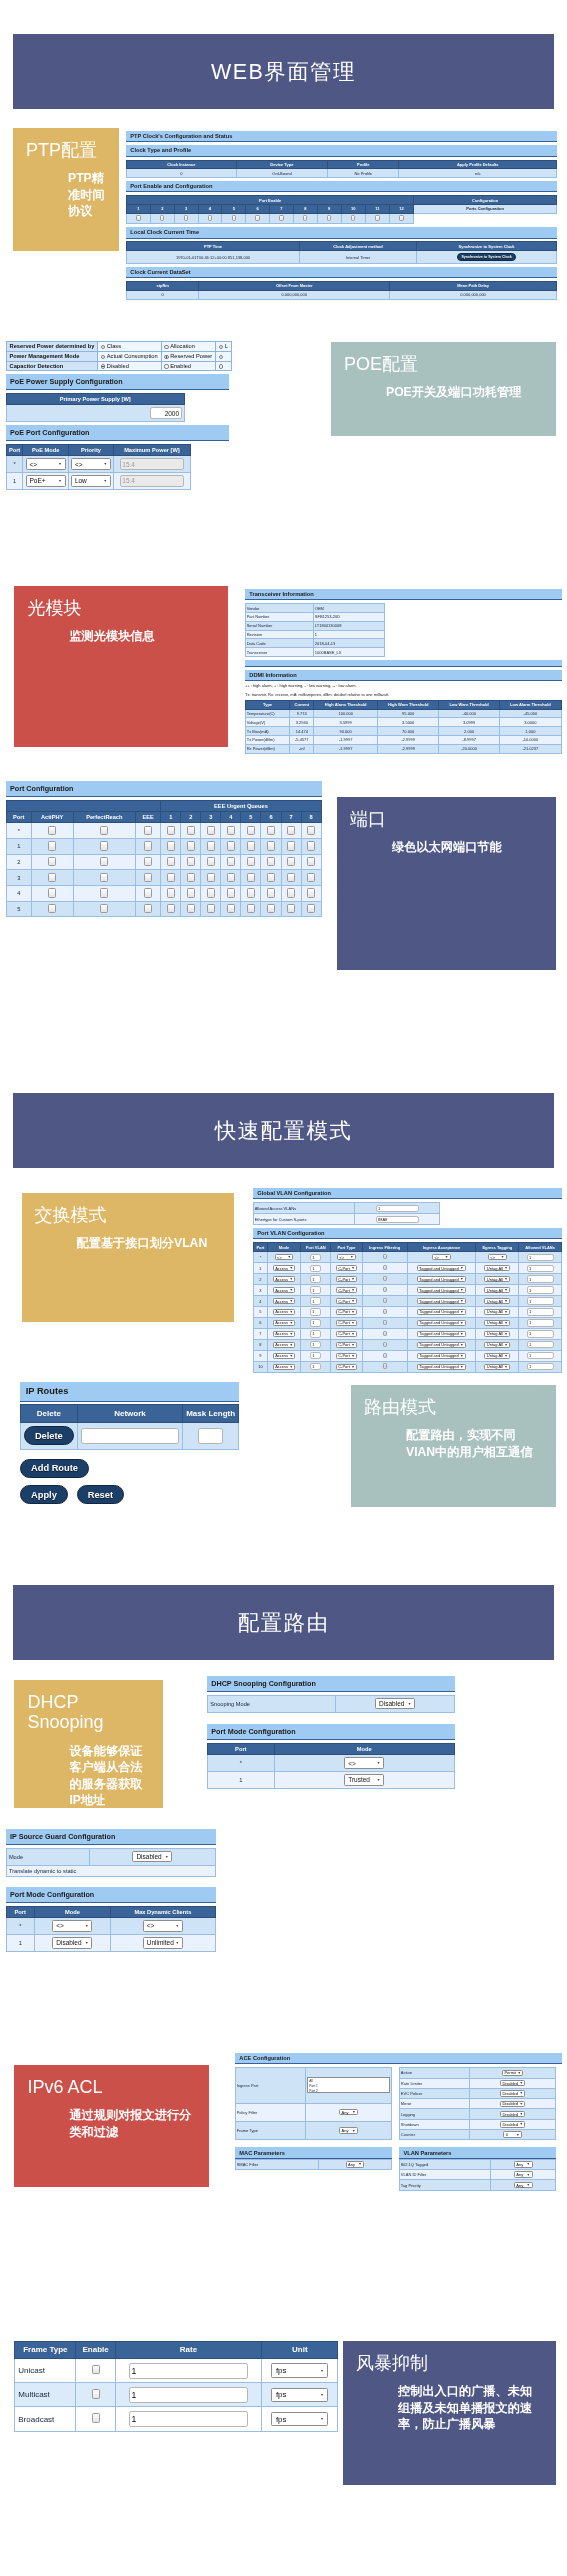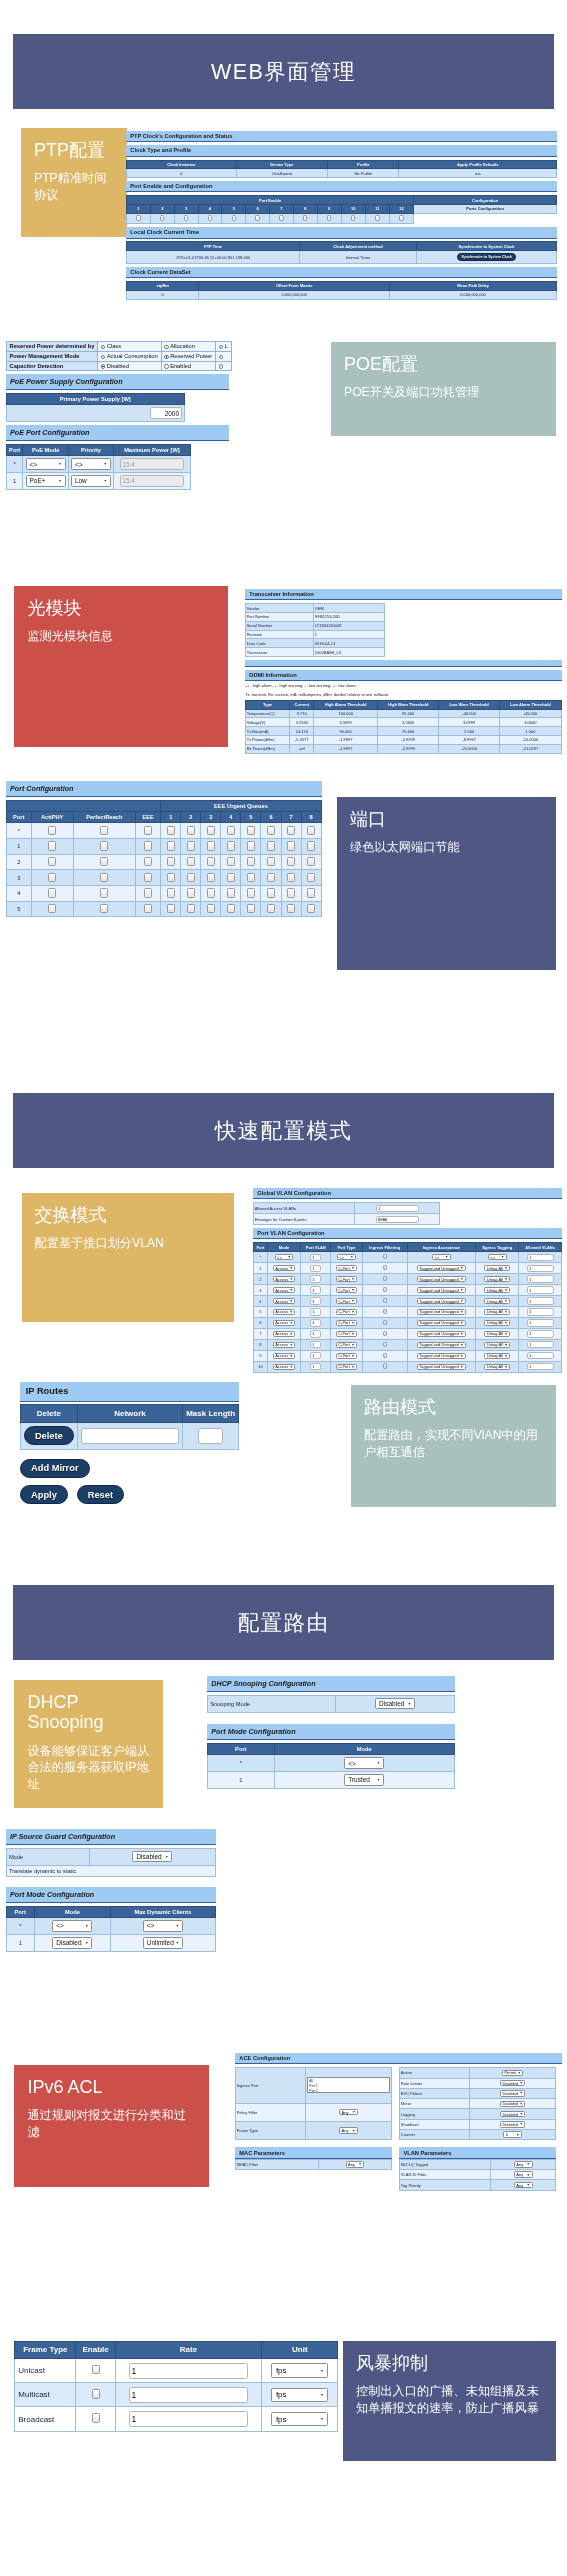--- a/index.html
+++ b/index.html
@@ -22,38 +22,38 @@
     align-items: center;
     justify-content: center;
     font-size: 21.5px;
     letter-spacing: 1.4px;
     font-weight: 400;
   }
 
   
   .card { position: absolute; color: #fff; padding: 11.5px 13px; }
   .card .card-title { font-size: 18px; line-height: 1.15; margin-bottom: 10px; font-weight: 400; }
-  .card .card-sub { font-size: 12.2px; line-height: 1.35; font-weight: 400; }
+  .card .card-sub { font-size: 12.2px; line-height: 1.35; font-weight: 700; margin-left: 42px; }
   .card.gold  { background: #ddb666; }
   .card.teal  { background: #a8c1bf; }
   .card.red   { background: #cb504a; }
   .card.navy  { background: #4f5785; }
 
   
   .ui { position: absolute; font-family: "Liberation Sans", "DejaVu Sans", sans-serif; }
   .ui-title {
     background: #9fcbf2;
     color: #1b1b1b;
     font-weight: bold;
     padding: 2.2px 4.3px;
     border-bottom: 1.4px solid #36609a;
     font-size: 5.7px;
   }
   .ui-title.big { font-size: 9.3px; padding: 4.3px 5.7px; }
-  .ui-title.med { font-size: 7.2px; padding: 2.9px 4.3px; font-style: italic; }
+  .ui-title.med { font-size: 7.2px; padding: 2.9px 4.3px; }
 
   table.tbl { border-collapse: collapse; width: 100%; }
   table.tbl th {
     background: #3a6498; color:#fff; font-size:4px; font-weight:bold;
     padding:1.4px 0.7px; text-align:center; border:0.7px solid #2d4f7a;
     white-space: nowrap;
   }
   table.tbl td {
     background: #cfe3f7; font-size:4px; padding:1.4px 0.7px; text-align:center;
     border:0.7px solid #9cbde2; color:#17243a; white-space: nowrap;
@@ -112,21 +112,21 @@
 </style>
 </head>
 <body>
 
 <div class="page">
 
   <div class="banner" style="left:13px; top:34px; width:541px; height:75px;">
     <span>WEB界面管理</span>
   </div>
 
-  <div class="card gold" style="left:21px; top:128px; width:106px; height:109px;">
+  <div class="card gold" style="left:13px; top:128px; width:106px; height:123px;">
     <div class="card-title">PTP配置</div>
     <div class="card-sub">PTP精准时间协议</div>
   </div>
 
   <div class="ui" style="left:126px; top:131px; width:431px;">
     <div class="ui-title">PTP Clock's Configuration and Status</div>
     <div class="gap"></div>
     <div class="ui-title">Clock Type and Profile</div>
     <div class="gap"></div>
     <table class="tbl">
@@ -831,21 +831,21 @@
         </thead>
       <tbody>
           <tr>
         <td><span class="btn-pill">Delete</span></td>
         <td><input class="inp lg" style="width: 100%;" value=""></td>
         <td><input class="inp lg" style="width: 24.4px;" value=""></td>
       </tr>
         </tbody>
     </table>
     <div style="margin-top:8.6px;">
-      <span class="btn-pill">Add Mirror</span>
+      <span class="btn-pill">Add Route</span>
     </div>
     <div style="margin-top:7.2px;">
       <span class="btn-pill">Apply</span>
       <span class="btn-pill" style="margin-left:5.7px;">Reset</span>
     </div>
   </div>
 
   <div class="card teal" style="left:351px; top:1385px; width:205px; height:122px;">
     <div class="card-title">路由模式</div>
     <div class="card-sub">配置路由，实现不同VlAN中的用户相互通信</div>
@@ -1133,19 +1133,19 @@
             <td style="background: rgb(255, 255, 255);"><input class="inp lg" value="1" style="width: 85%;"></td>
             <td style="background: rgb(255, 255, 255);"><span class="sel lg">
                 <span>fps</span>
                 <span class="cv">▼</span>
               </span></td>
           </tr>
         </tbody>
     </table>
   </div>
 
-  <div class="card navy" style="left:343px; top:2341px; width:213px; height:120px;">
+  <div class="card navy" style="left:343px; top:2341px; width:213px; height:144px;">
     <div class="card-title">风暴抑制</div>
     <div class="card-sub">控制出入口的广播、未知组播及未知单播报文的速率，防止广播风暴</div>
   </div>
 
 </div>
 
 
 </body></html>

